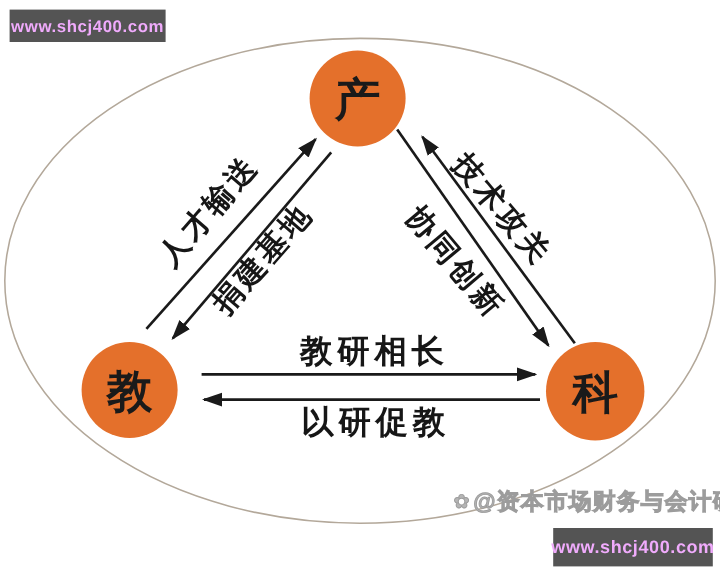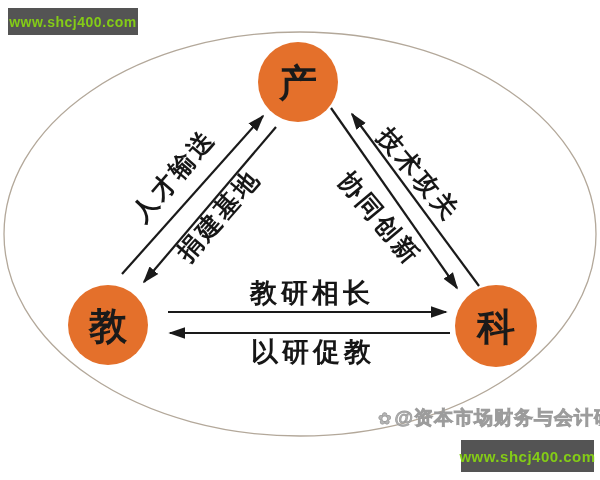--- a/index.html
+++ b/index.html
@@ -14,21 +14,21 @@
     font-size:38px;font-weight:bold;fill:#1a1a1a;text-anchor:middle;
   }
   .edge-line{stroke:#1a1a1a;stroke-width:2.2;fill:none;}
   .edge-label{
     font-family:"Liberation Sans","DejaVu Sans",sans-serif;
     font-size:25px;font-weight:bold;fill:#161616;text-anchor:middle;letter-spacing:3px;
   }
   .edge-label.horiz{font-size:27px;letter-spacing:4px;}
   .boundary{fill:none;stroke:var(--ellipse-stroke,#B3A89A);stroke-width:1.3;}
   .badge{
-    position:absolute;background:var(--badge-bg,#545454);color:#84cc16;
+    position:absolute;background:var(--badge-bg,#545454);color:#f0abfc;
     font-weight:bold;display:flex;align-items:center;justify-content:center;
     letter-spacing:0.5px;
   }
   .badge.top-left{left:8px;top:8px;width:130px;height:27px;font-size:14px;}
   .badge.bottom-right{left:461px;top:440px;width:133px;height:32px;font-size:15px;}
   .credit{
     position:absolute;left:378px;top:405px;width:220px;height:26px;
     font-size:19px;font-weight:bold;letter-spacing:1px;
     color:#b5b5b5;-webkit-text-stroke:0.8px #9c9c9c;
     white-space:nowrap;display:flex;align-items:center;gap:2px;

